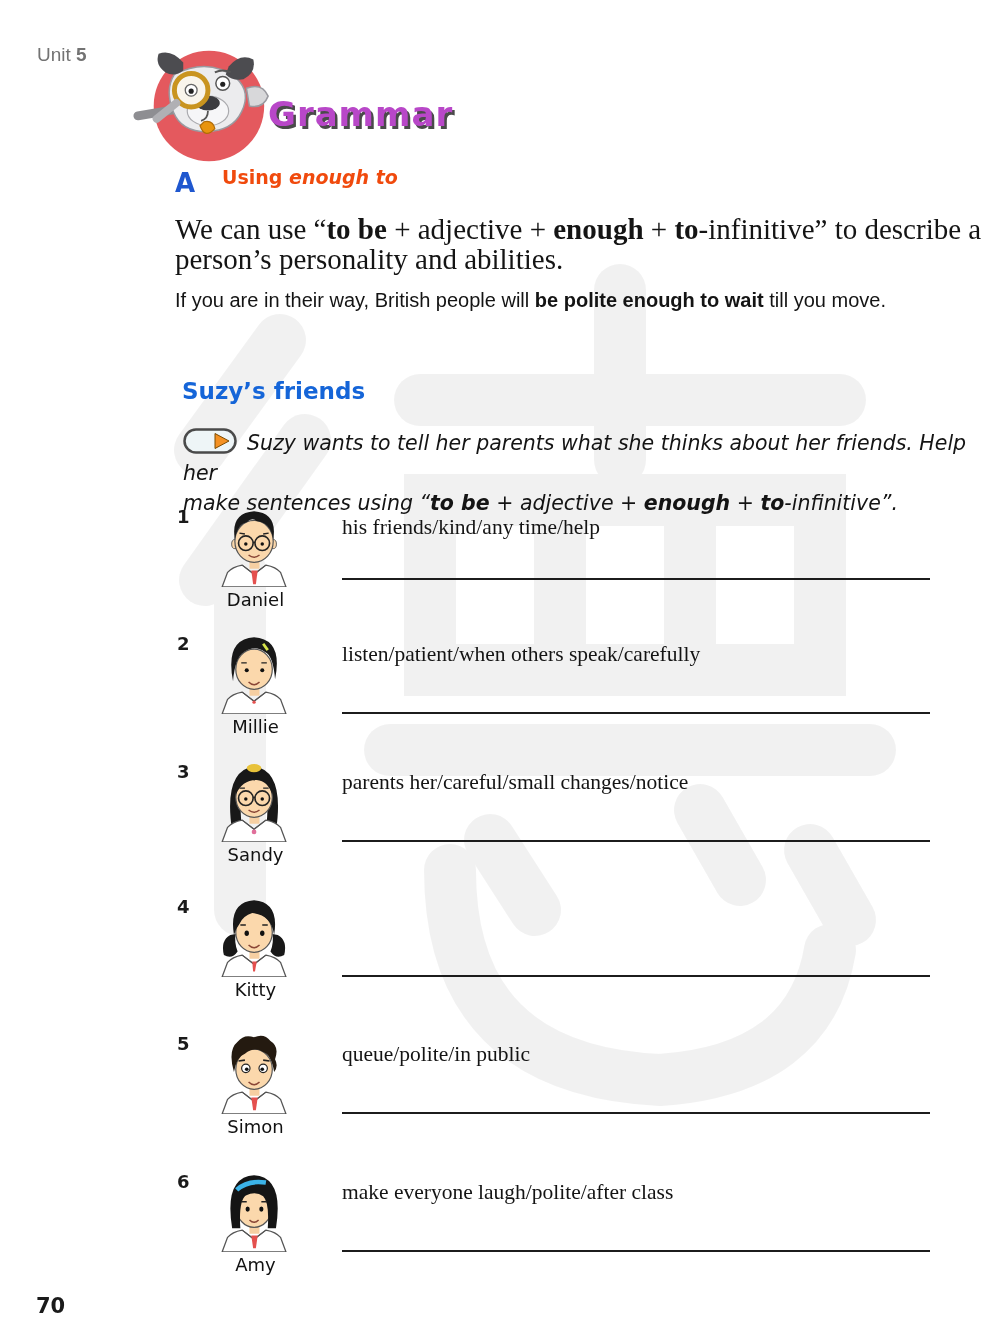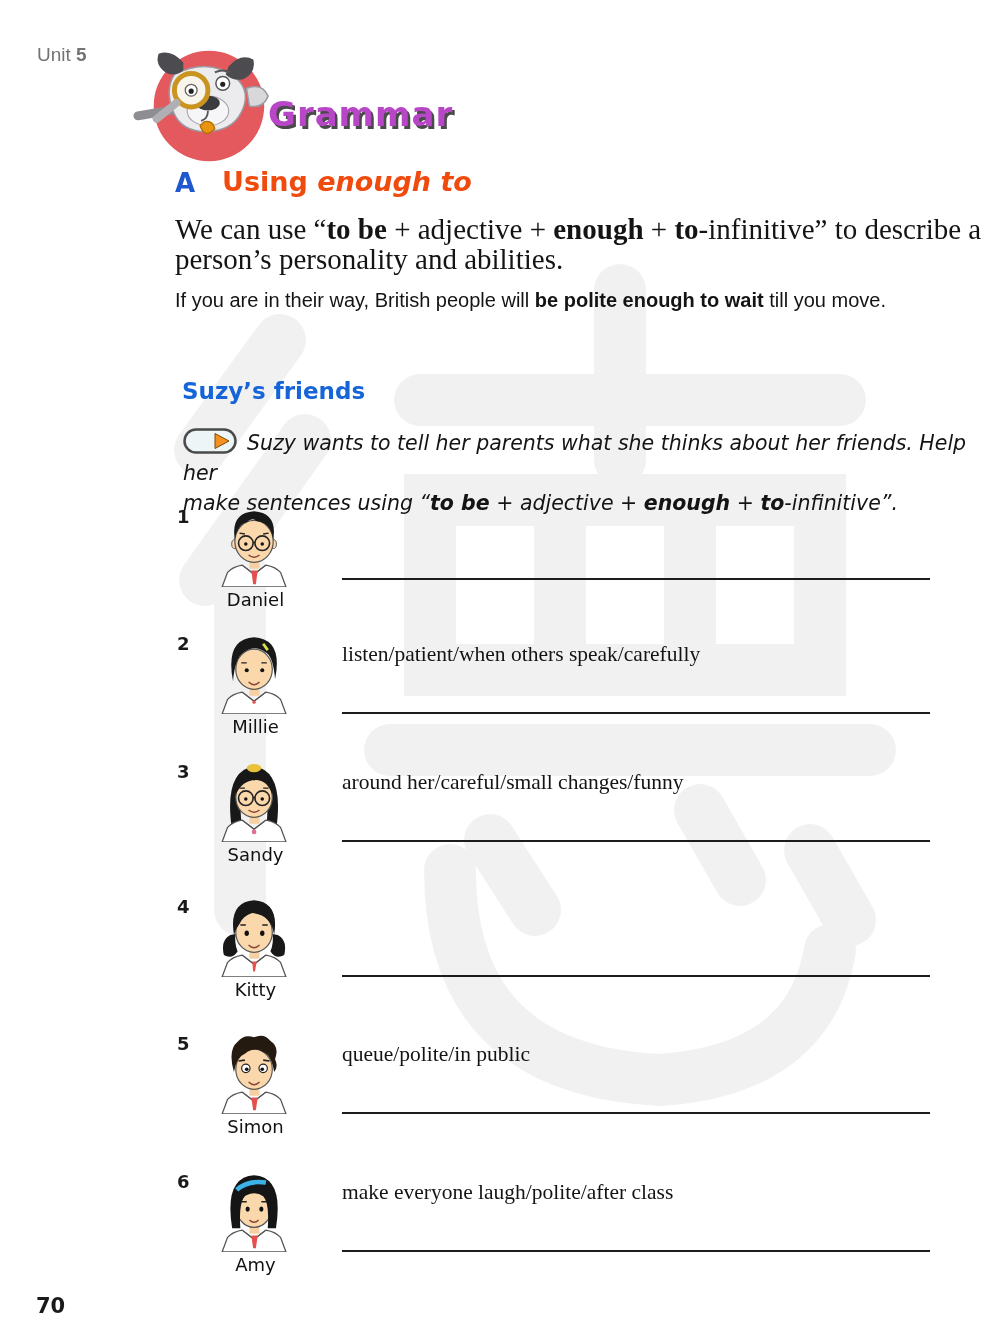--- a/index.html
+++ b/index.html
@@ -29,21 +29,21 @@
 
   
   .sec-letter {
     position:absolute; left:175px; top:168px;
     font-family:"DejaVu Sans", sans-serif; font-weight:bold;
     font-size:26px; color:#1f57cf;
   }
   .sec-title {
     position:absolute; left:222px; top:166px;
     font-family:"DejaVu Sans", sans-serif; font-weight:bold;
-    font-size:27px; color:#f04a0d;
+    font-size:19px; color:#f04a0d;
   }
   .sec-title .it { font-style:italic; }
 
   .intro {
     position:absolute; left:175px; top:214px; width:810px;
     font-family:"Liberation Serif", serif;
     font-size:29px; line-height:30px; color:#141414;
   }
   .intro b { font-weight:bold; }
 
@@ -181,20 +181,21 @@
     <path d="M26 40 Q21 11 47 9 Q73 11 68 40 Q65 21 50 20 Q45 15 39 21 Q29 23 26 40 Z" fill="#181818"></path>
     <path d="M31 33 L37 34 M57 34 L63 33" stroke="#222" stroke-width="1.6"></path>
     <circle cx="38" cy="44" r="8" fill="none" stroke="#222" stroke-width="1.8"></circle>
     <circle cx="56" cy="44" r="8" fill="none" stroke="#222" stroke-width="1.8"></circle>
     <line x1="46" y1="43" x2="48" y2="43" stroke="#222" stroke-width="1.8"></line>
     <circle cx="38" cy="45" r="1.9" fill="#111"></circle>
     <circle cx="56" cy="45" r="1.9" fill="#111"></circle>
     <path d="M41 57 Q47 62 53 57" fill="none" stroke="#8a4636" stroke-width="1.6"></path>
   </svg>
   <div class="item-name">Daniel</div>
+  <div class="item-prompt">his friends/kind/any time/help</div>
   <div class="item-line r1-line"></div>
 </div>
 
 <div class="row row2">
   <div class="item-num">2</div>
   <svg class="portrait" viewBox="0 0 95 92">
     <rect x="42" y="60" width="11" height="12" fill="#f6cfa2"></rect>
     <path d="M12 92 L18 76 Q23 70 34 68 L47 78 L60 68 Q71 70 76 76 L82 92 Z" fill="#fff" stroke="#555" stroke-width="1.4"></path>
     <path d="M34 68 L47 78 L60 68" fill="none" stroke="#555" stroke-width="1.2"></path>
     <circle cx="47" cy="79" r="1.8" fill="#e4504e"></circle>
@@ -224,21 +225,21 @@
     <ellipse cx="47" cy="11" rx="8" ry="4.5" fill="#e8c23a"></ellipse>
     <path d="M31 33 L37 33 M57 33 L63 33" stroke="#222" stroke-width="1.6"></path>
     <circle cx="38" cy="44" r="8" fill="none" stroke="#222" stroke-width="1.8"></circle>
     <circle cx="56" cy="44" r="8" fill="none" stroke="#222" stroke-width="1.8"></circle>
     <line x1="46" y1="43" x2="48" y2="43" stroke="#222" stroke-width="1.8"></line>
     <circle cx="38" cy="45" r="1.9" fill="#111"></circle>
     <circle cx="56" cy="45" r="1.9" fill="#111"></circle>
     <path d="M41 57 Q47 62 53 57" fill="none" stroke="#8a4636" stroke-width="1.6"></path>
   </svg>
   <div class="item-name">Sandy</div>
-  <div class="item-prompt">around her/careful/small changes/funny</div>
+  <div class="item-prompt">parents her/careful/small changes/notice</div>
   <div class="item-line"></div>
 </div>
 
 <div class="row row4">
   <div class="item-num">4</div>
   <svg class="portrait" viewBox="0 0 95 92">
     <path d="M21 46 Q10 52 14 68 Q23 73 29 64 Q25 54 27 45 Z" fill="#181818"></path>
     <path d="M73 46 Q84 52 80 68 Q71 73 65 64 Q69 54 67 45 Z" fill="#181818"></path>
     <rect x="42" y="60" width="11" height="12" fill="#f6cfa2"></rect>
     <path d="M12 92 L18 76 Q23 70 34 68 L47 78 L60 68 Q71 70 76 76 L82 92 Z" fill="#fff" stroke="#555" stroke-width="1.4"></path>

